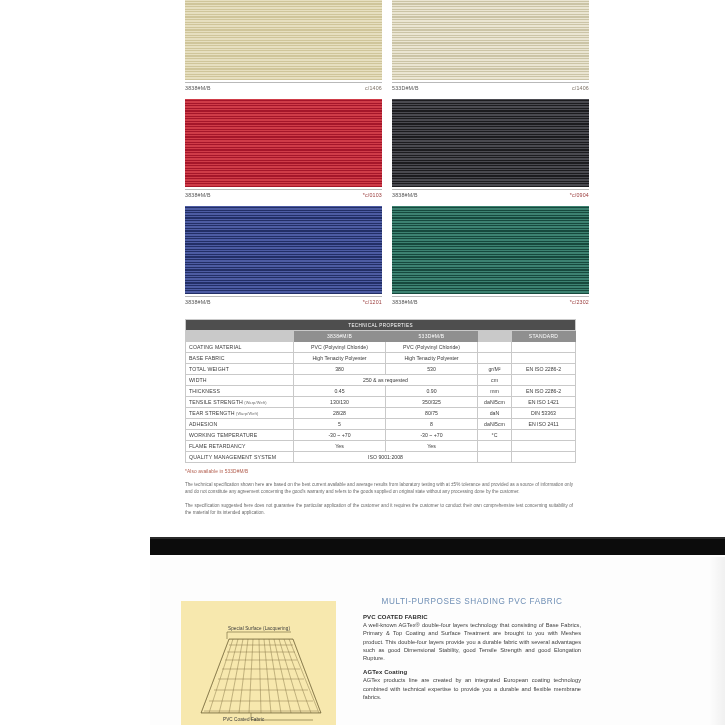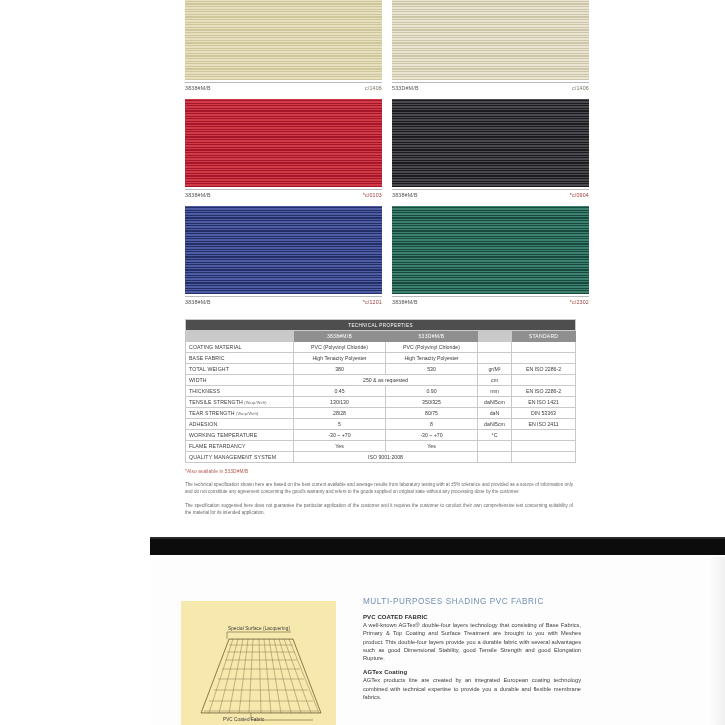--- a/index.html
+++ b/index.html
@@ -92,21 +92,21 @@
     white-space:nowrap;
   }
   .diag-label-top{left:47px;top:25px;}
   .diag-label-bottom{left:42px;top:116px;}
 
   .copy{
     position:absolute;left:213px;top:40px;width:218px;
   }
   .copy-title{
     font-size:8.2px;color:#6f8fb5;letter-spacing:.55px;
-    font-weight:normal;margin:0 0 8px 0;
+    font-weight:normal;margin:0 0 8px 0;text-align:center;
   }
   .copy-h{
     font-size:6px;color:#2c2c2c;font-weight:bold;letter-spacing:.1px;margin:0 0 1px 0;
   }
   .copy-p{
     font-size:5.7px;color:#3d3d3d;line-height:1.45;margin:0 0 7px 0;text-align:justify;
   }
   .side-shade{
     position:absolute;right:0;top:0;width:16px;height:168px;
     background:linear-gradient(to right,rgba(0,0,0,0),rgba(0,0,0,.05));

